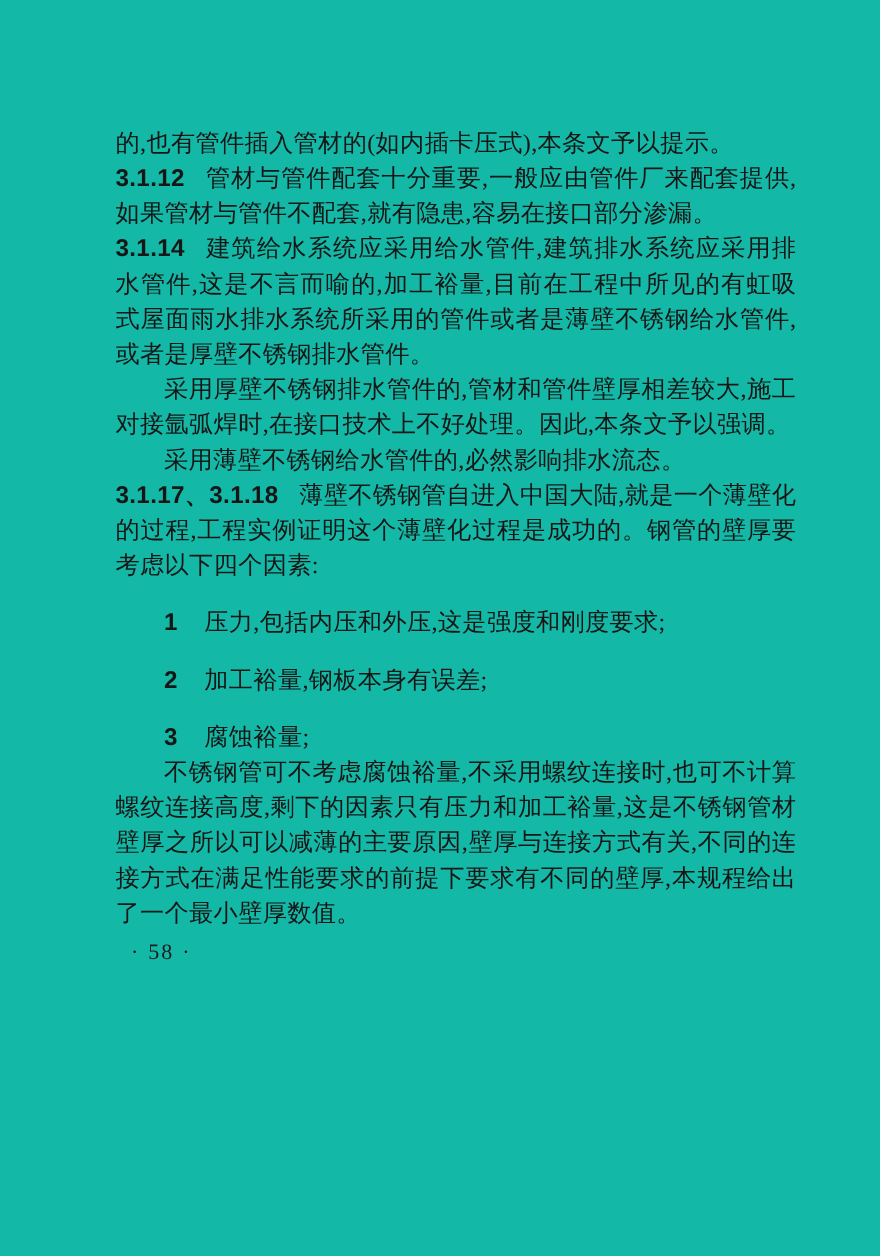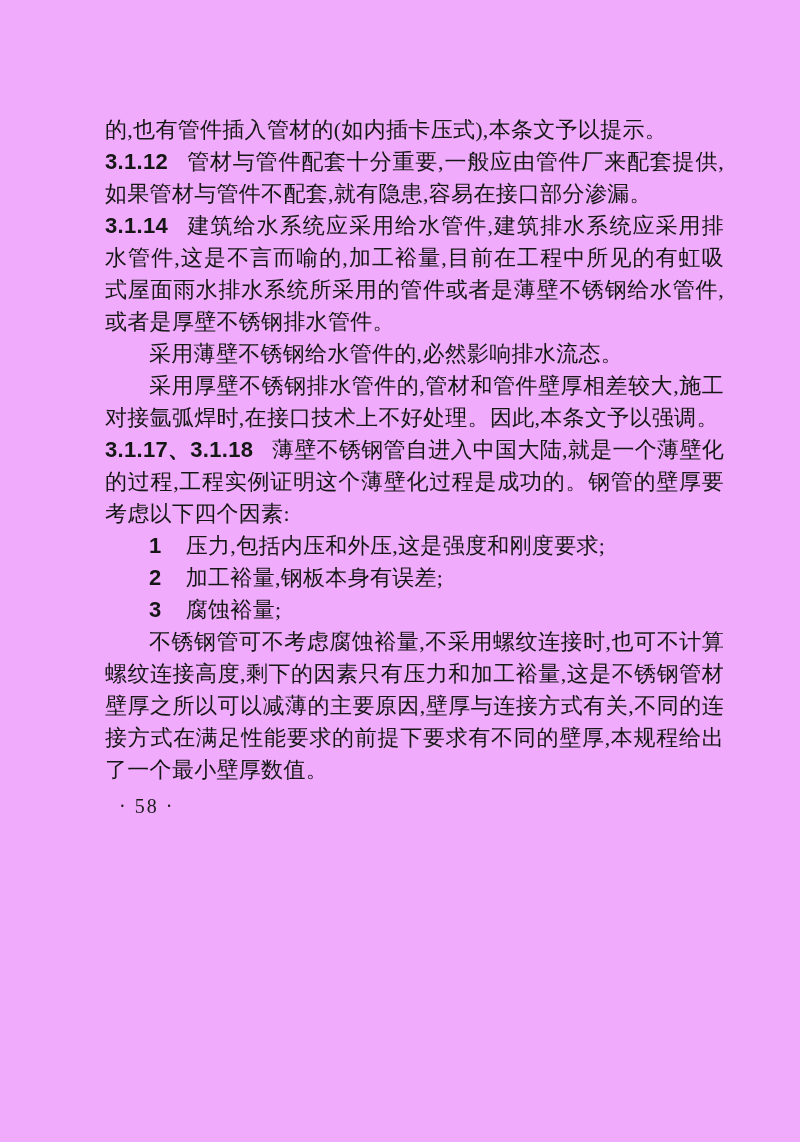--- a/index.html
+++ b/index.html
@@ -12,35 +12,36 @@
     height: 1142px;
     overflow: hidden;
     color: #161616;
     font-family: "Liberation Serif", "DejaVu Serif", serif;
   }
   .doc {
     box-sizing: border-box;
     width: 800px;
     height: 1142px;
     padding: 114px 76px 0 105px;
-    background: #f0abfc;
+    background: #14b8a6;
   }
   .doc p {
     margin: 0;
     font-size: 22px;
     line-height: 32px;
     text-align: justify;
     text-justify: inter-ideograph;
     letter-spacing: 0.3px;
   }
   .doc p.indent {
     text-indent: 2em;
   }
   .doc p.list {
     text-indent: 2em;
+    margin-top: 20px;
   }
   .num {
     font-weight: bold;
     font-family: Liberation Sans, sans-serif;
     margin-right: 0.85em;
   }
   .list .num {
     margin-right: 1.1em;
   }
   .page-number {
@@ -63,25 +64,25 @@
 
   <p>
     <span class="num">3.1.12</span><span>管材与管件配套十分重要,一般应由管件厂来配套提供,如果管材与管件不配套,就有隐患,容易在接口部分渗漏。</span>
   </p>
 
   <p>
     <span class="num">3.1.14</span><span>建筑给水系统应采用给水管件,建筑排水系统应采用排水管件,这是不言而喻的,加工裕量,目前在工程中所见的有虹吸式屋面雨水排水系统所采用的管件或者是薄壁不锈钢给水管件,或者是厚壁不锈钢排水管件。</span>
   </p>
 
   <p class="indent">
-    <span>采用薄壁不锈钢给水管件的,必然影响排水流态。</span>
+    <span>采用厚壁不锈钢排水管件的,管材和管件壁厚相差较大,施工对接氩弧焊时,在接口技术上不好处理。因此,本条文予以强调。</span>
   </p>
 
   <p class="indent">
-    <span>采用厚壁不锈钢排水管件的,管材和管件壁厚相差较大,施工对接氩弧焊时,在接口技术上不好处理。因此,本条文予以强调。</span>
+    <span>采用薄壁不锈钢给水管件的,必然影响排水流态。</span>
   </p>
 
   <p>
     <span class="num">3.1.17、3.1.18</span><span>薄壁不锈钢管自进入中国大陆,就是一个薄壁化的过程,工程实例证明这个薄壁化过程是成功的。钢管的壁厚要考虑以下四个因素:</span>
   </p>
 
   <p class="list">
     <span class="num">1</span><span>压力,包括内压和外压,这是强度和刚度要求;</span>
   </p>
 

